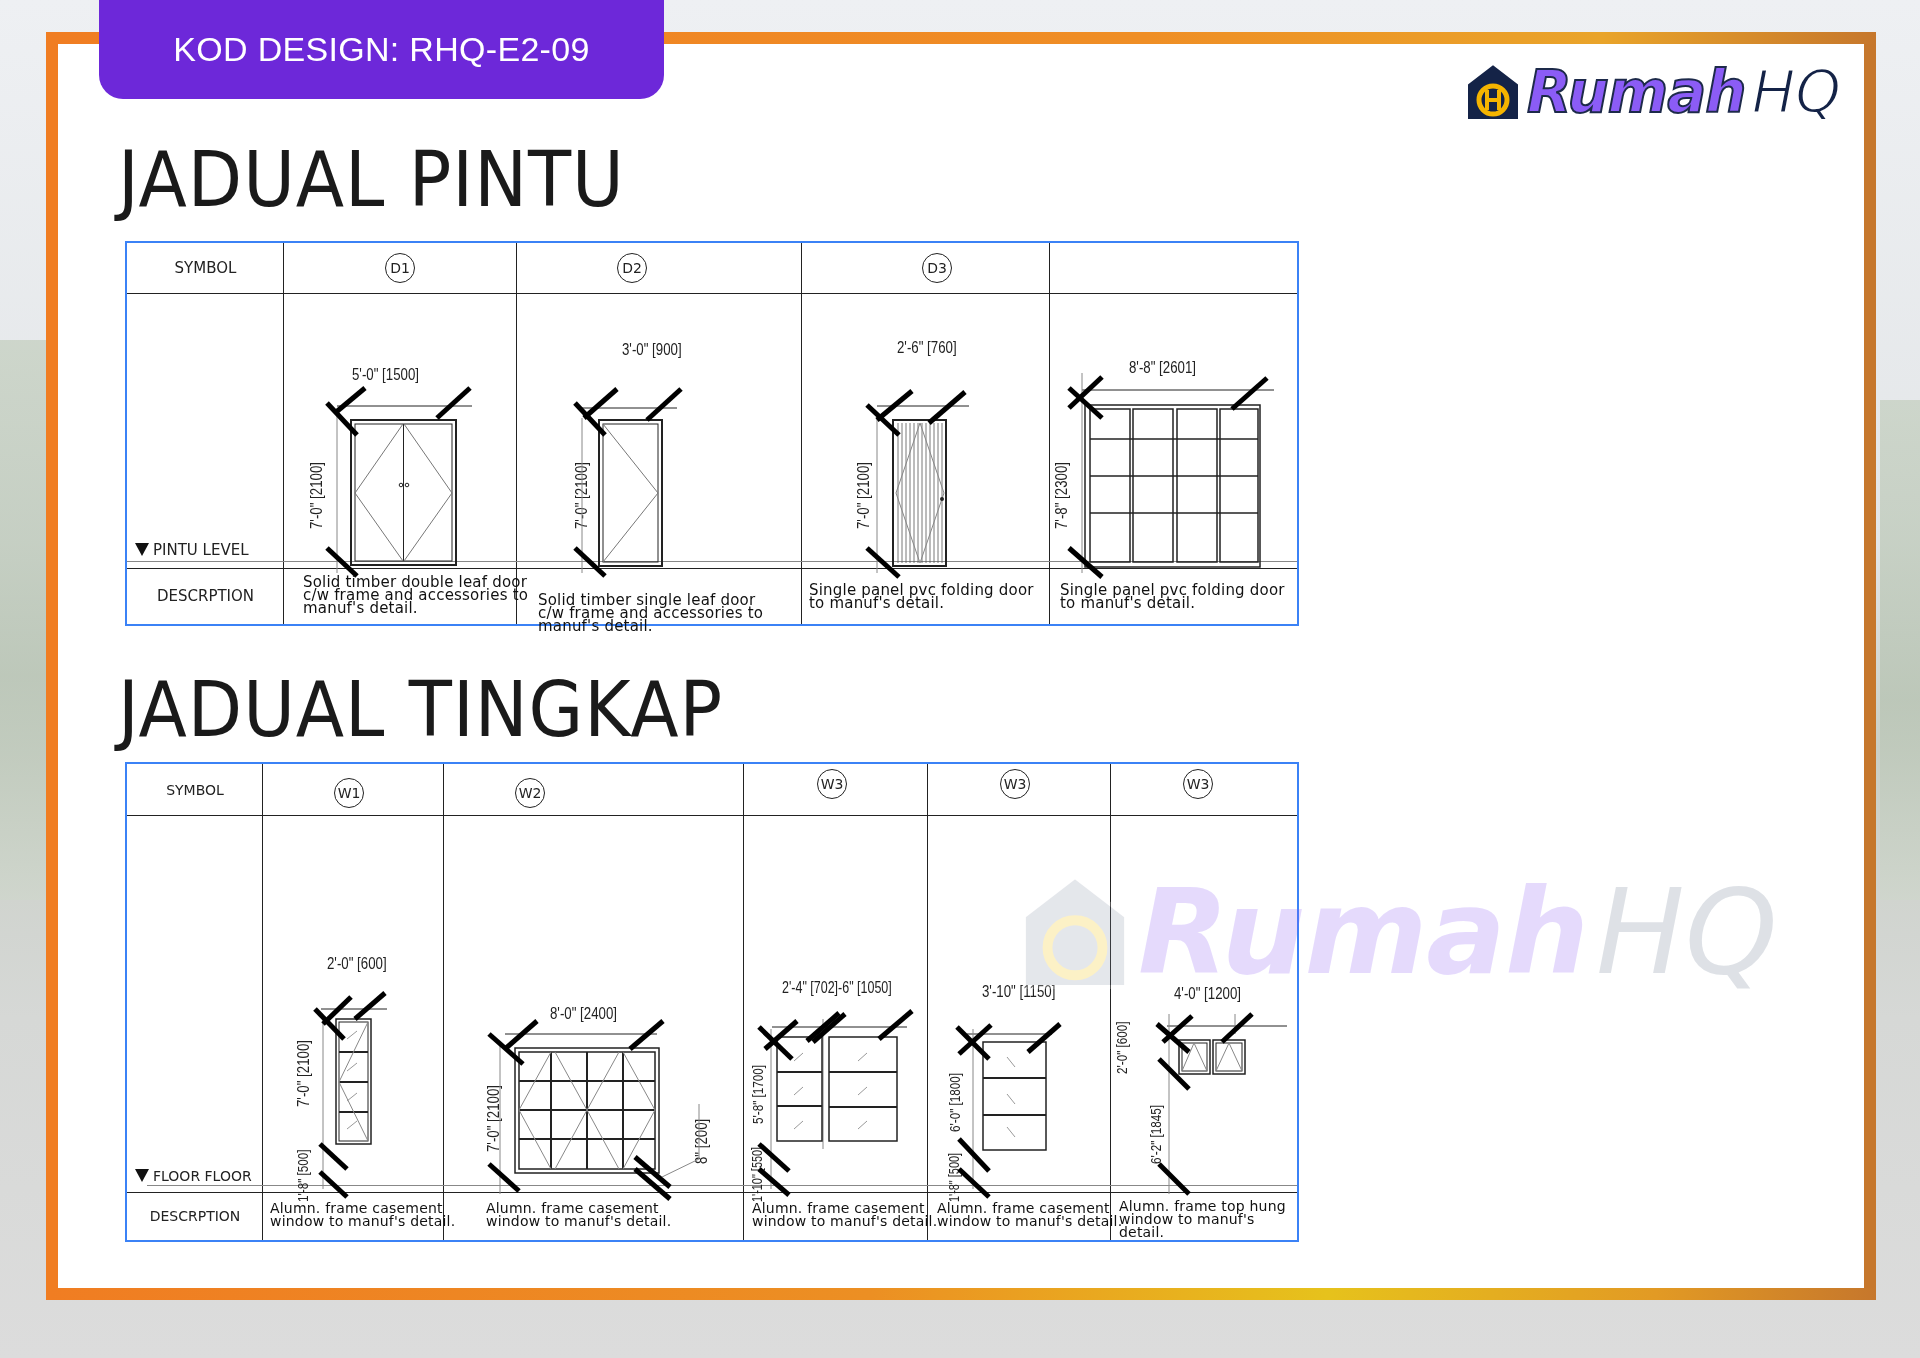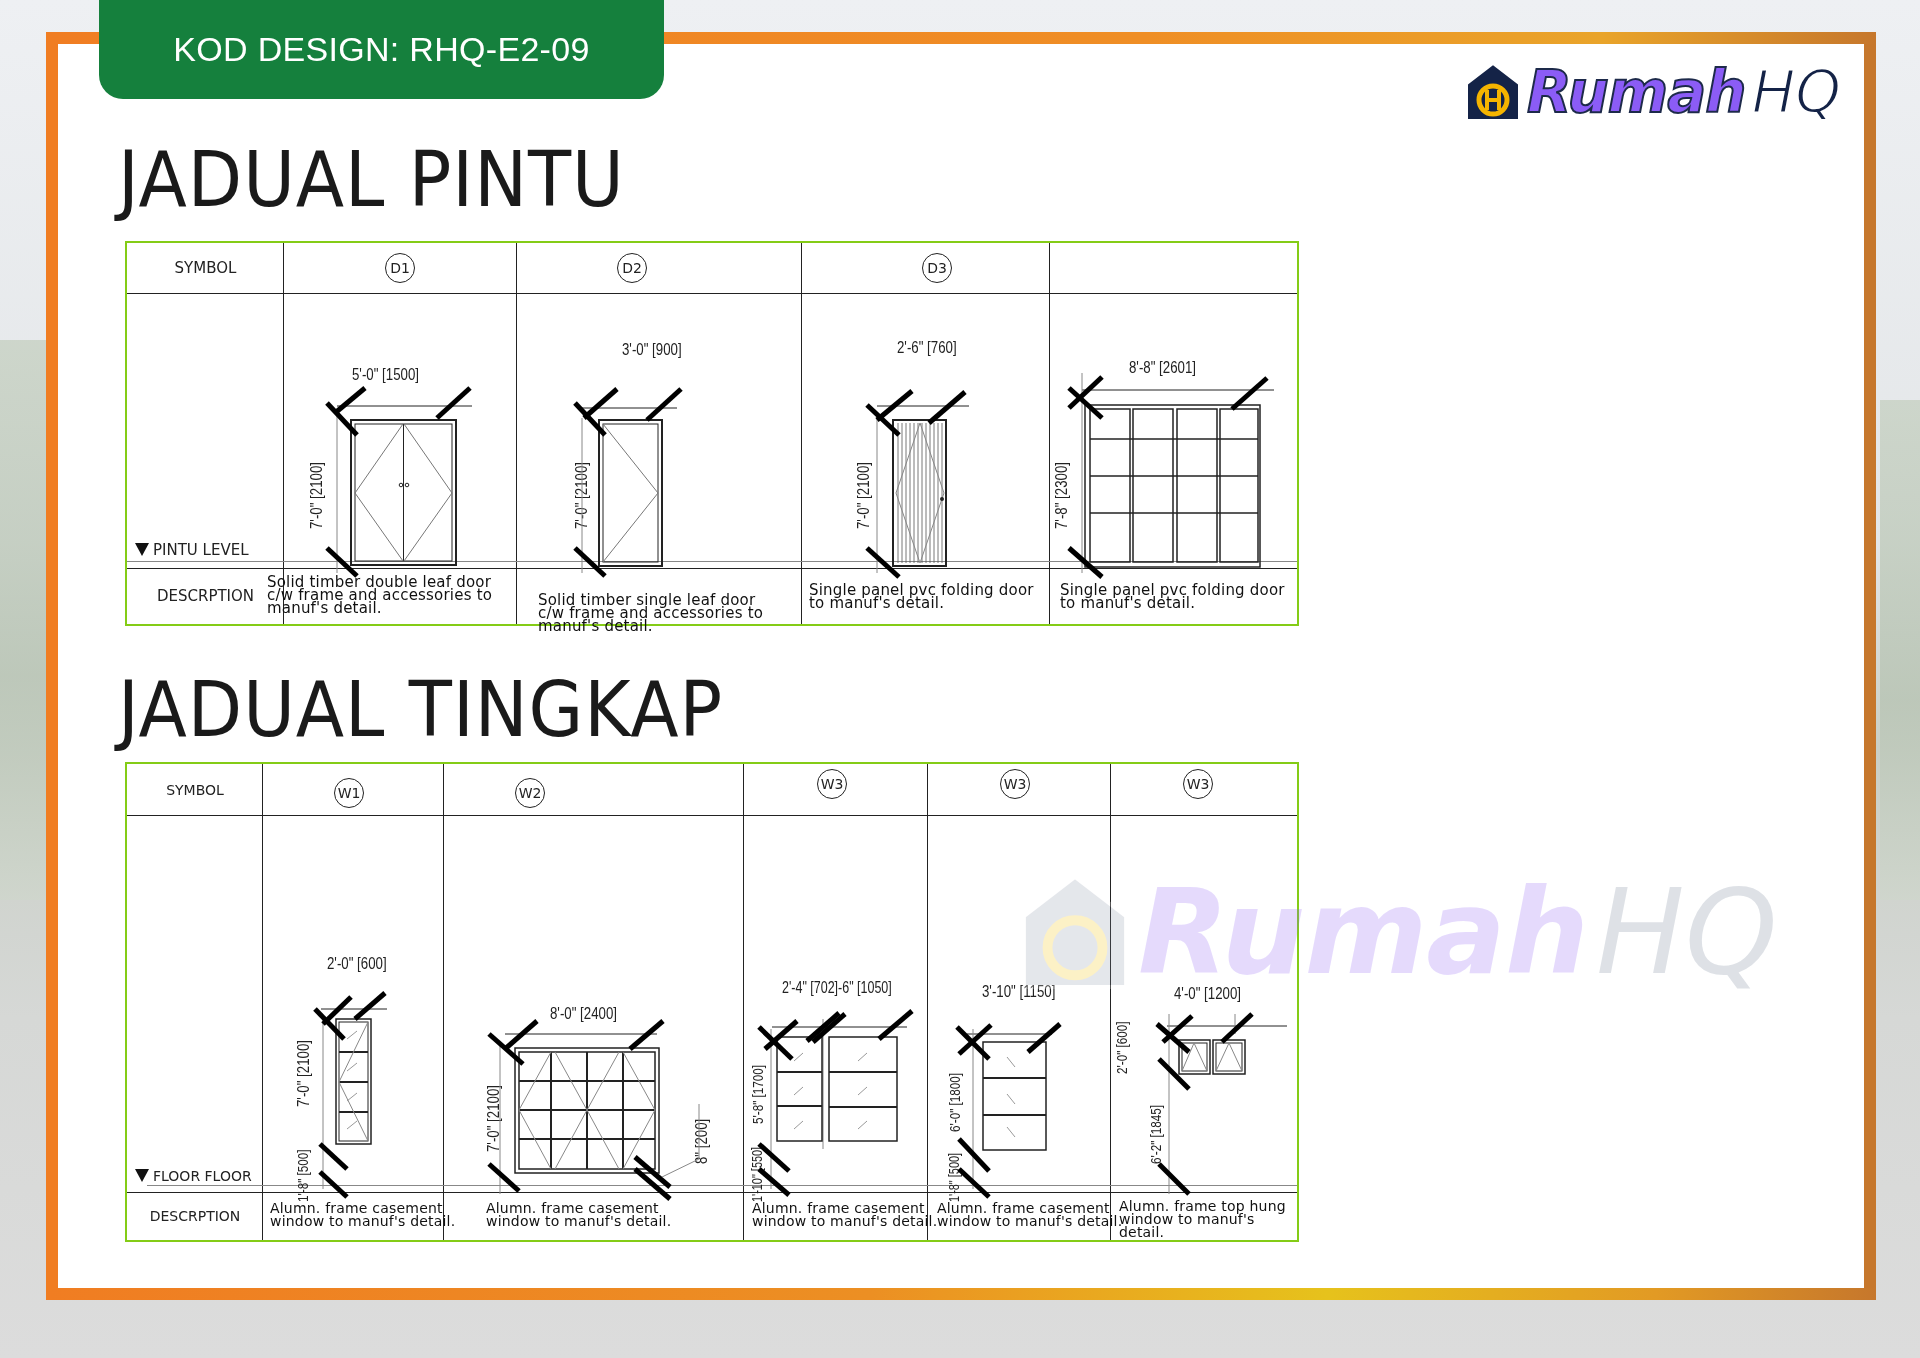--- a/index.html
+++ b/index.html
@@ -8,36 +8,36 @@
        background:linear-gradient(180deg,#eef0f3 0%,#e3e6e8 40%,#c9cfc6 55%,#d6d8d6 75%,#dcdcdc 100%);}
   .bg-tree{position:absolute;left:0;top:340px;width:60px;height:560px;
            background:linear-gradient(180deg,#c7d1c3,#b8c4b4 60%,#cfd6cc);opacity:.8;}
   .bg-tree.r{left:auto;right:0;width:40px;top:400px;height:500px;}
   .frame{position:absolute;left:46px;top:32px;width:1830px;height:1268px;box-sizing:border-box;
          border:12px solid #f07d22;border-right-color:#c6772c;border-bottom-color:#e8a020;background:#fff;}
   .frame-top{position:absolute;left:46px;top:32px;width:1830px;height:12px;
              background:linear-gradient(90deg,#f07d22 0%,#ef8e25 60%,#e9a42a 85%,#c6772c 100%);}
   .frame-bottom{position:absolute;left:46px;top:1288px;width:1830px;height:12px;
              background:linear-gradient(90deg,#f07d22 0%,#ec8f23 45%,#e6c21c 70%,#e29a24 88%,#c6772c 100%);}
-  .code-tab{position:absolute;left:99px;top:0;width:565px;height:99px;background:#15803d;
+  .code-tab{position:absolute;left:99px;top:0;width:565px;height:99px;background:#6d28d9;
             border-radius:0 0 24px 24px;color:#fff;font-size:34px;display:flex;align-items:center;
             justify-content:center;letter-spacing:0.3px;}
   .logo{position:absolute;left:1465px;top:62px;display:flex;align-items:center;gap:6px;}
   .logo-badge{width:56px;height:60px;}
   .logo-rumah{font-family:"DejaVu Sans",sans-serif;font-weight:bold;font-style:italic;font-size:58px;
               color:#8b5cf6;-webkit-text-stroke:2px #1d2a4a;letter-spacing:-1px;line-height:1;}
   .logo-hq{font-family:"DejaVu Sans",sans-serif;font-weight:normal;font-style:italic;font-size:58px;
            color:#142347;-webkit-text-stroke:2px #fff;line-height:1;}
   .watermark{position:absolute;left:1020px;top:872px;display:flex;align-items:center;gap:8px;opacity:.22;}
   .watermark .logo-rumah,.watermark .logo-hq{font-size:118px;-webkit-text-stroke:0;}
   .watermark .logo-hq{color:#6b7a90;}
   .watermark .logo-badge{width:110px;height:120px;}
   .heading{position:absolute;left:118px;font-family:"DejaVu Sans",sans-serif;font-weight:normal;
            font-size:76px;color:#1a1a1a;letter-spacing:1px;transform:scaleX(.93);transform-origin:left;}
-  .sched{position:absolute;border:2px solid #84cc16;background:transparent;}
+  .sched{position:absolute;border:2px solid #3b82f6;background:transparent;}
   .cell{position:absolute;border-right:1.5px solid #222;box-sizing:border-box;}
   .hline{position:absolute;left:0;right:0;border-top:1.5px solid #222;}
   .lbl{position:absolute;font-family:"DejaVu Sans",sans-serif;font-size:15px;color:#222;
        display:flex;align-items:center;justify-content:center;}
   .sym{position:absolute;width:30px;height:30px;border:1.5px solid #222;border-radius:50%;
        display:flex;align-items:center;justify-content:center;font-family:"DejaVu Sans",sans-serif;
        font-size:14px;color:#222;box-sizing:border-box;}
   .desc{position:absolute;font-family:"DejaVu Sans",sans-serif;font-size:15px;line-height:13px;
         color:#111;letter-spacing:.2px;}
   .level{position:absolute;font-family:"DejaVu Sans",sans-serif;font-size:15px;color:#222;}
@@ -166,21 +166,21 @@
       <line x1="33" y1="76" x2="201" y2="76"></line>
         <line x1="33" y1="113" x2="201" y2="113"></line>
         <line x1="33" y1="150" x2="201" y2="150"></line>
     </g>
     <line x1="12" y1="25" x2="45" y2="55" stroke="#000" stroke-width="5"></line>
     <line x1="12" y1="45" x2="45" y2="14" stroke="#000" stroke-width="5"></line>
     <line x1="175" y1="46" x2="210" y2="15" stroke="#000" stroke-width="5"></line>
     <line x1="12" y1="185" x2="45" y2="214" stroke="#000" stroke-width="5"></line>
   </svg>
 
-  <div class="desc" style="left:140px;top:333px;">
+  <div class="desc" style="left:176px;top:333px;">
     <div>Solid timber double leaf door</div>
       <div>c/w frame and accessories to</div>
       <div>manuf's detail.</div>
   </div>
   <div class="desc" style="left:411px;top:351px;">
     <div>Solid timber single leaf door</div>
       <div>c/w frame and accessories to</div>
       <div>manuf's detail.</div>
   </div>
   <div class="desc" style="left:682px;top:341px;">

